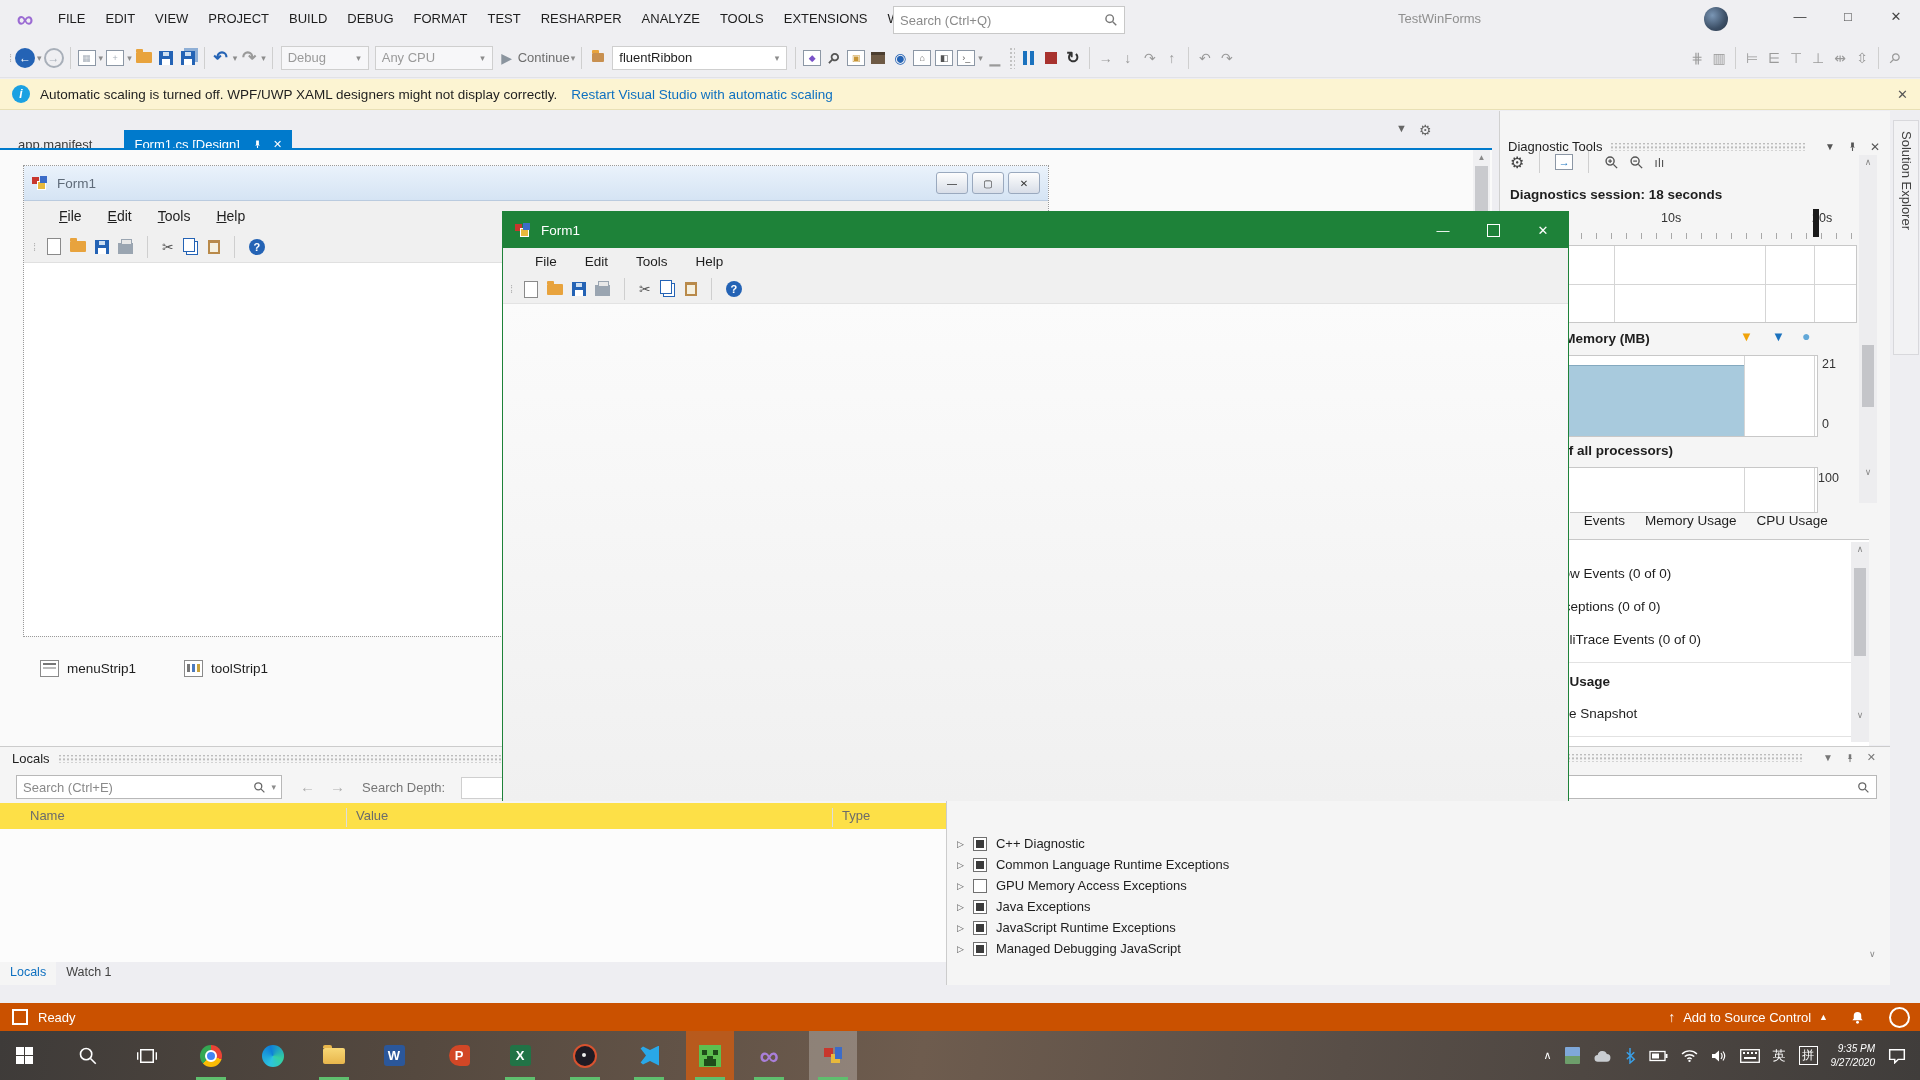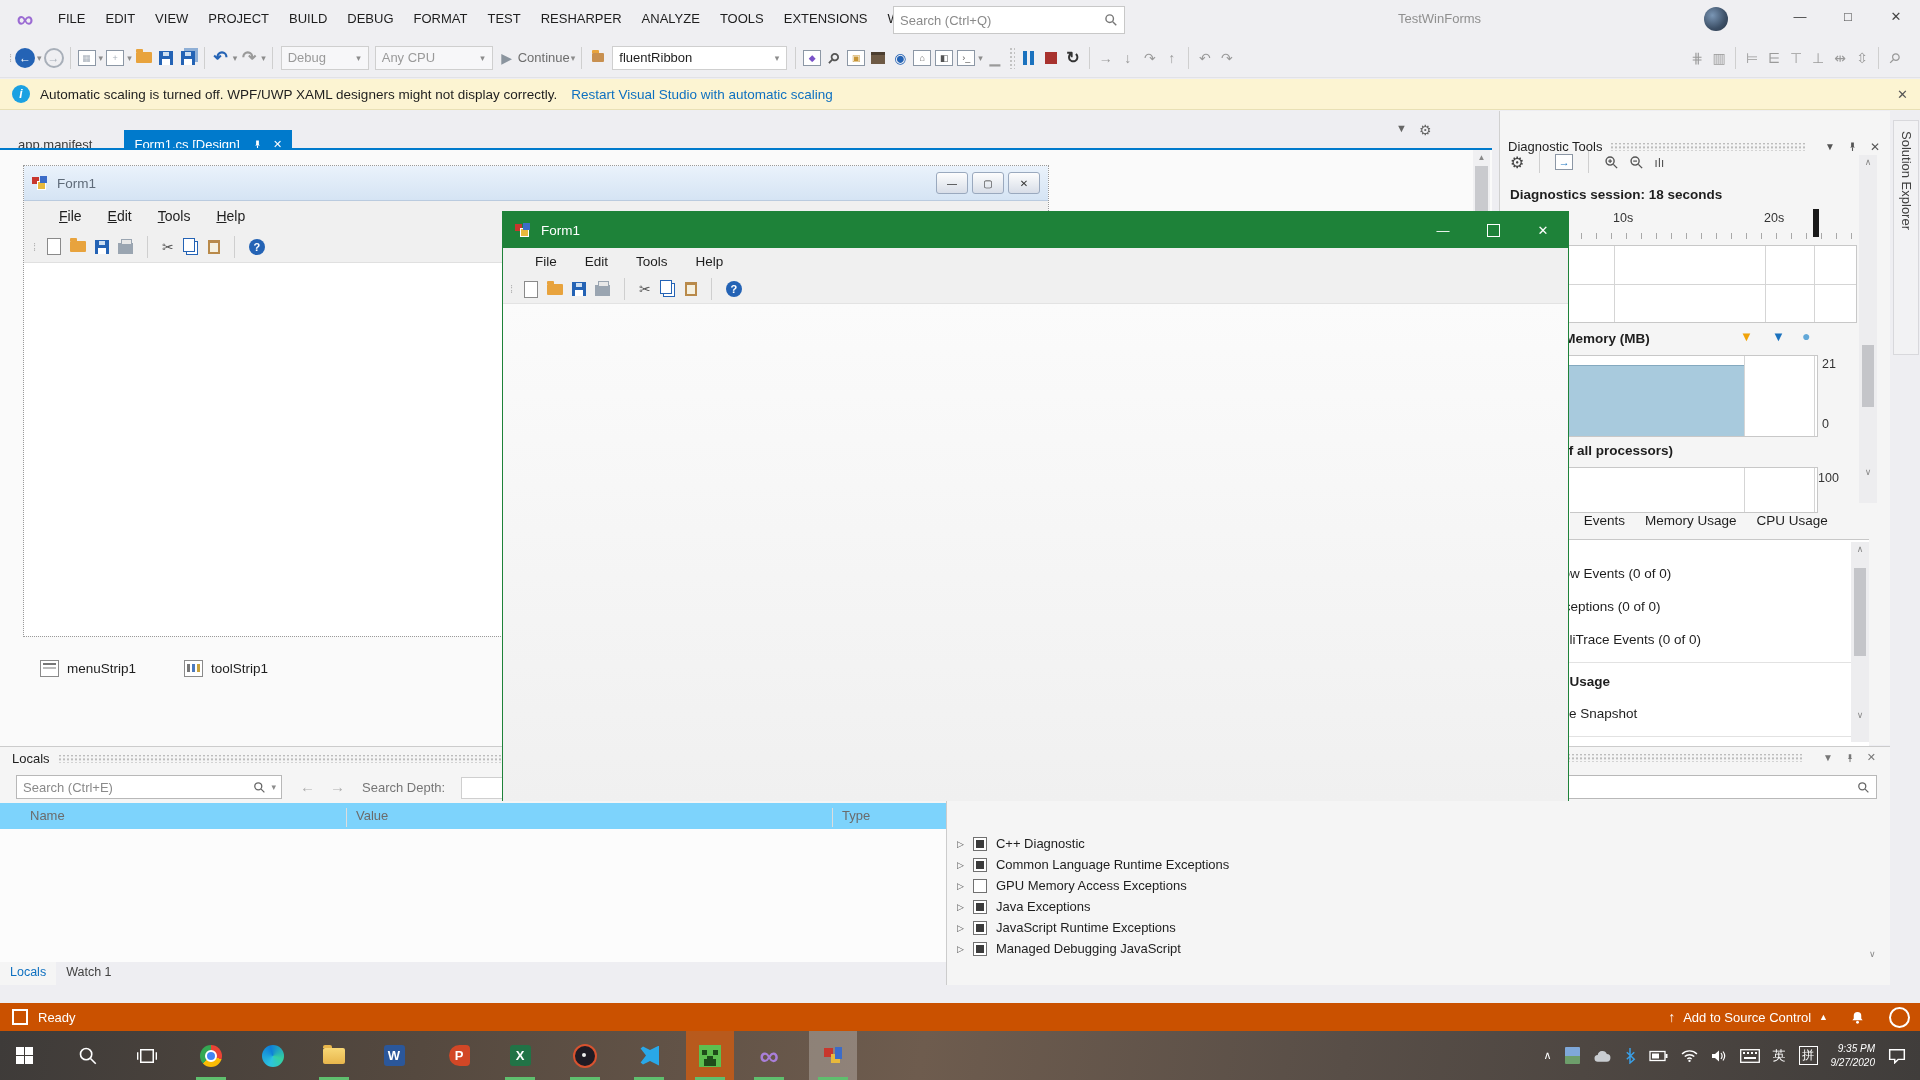--- a/index.html
+++ b/index.html
@@ -110,21 +110,21 @@
   #rw-client{height:497px;background:linear-gradient(#FBFBFB,#F0F0F0);}
 
   
   #diag{left:1499px;top:111px;width:391px;height:634px;background:#F5F5F5;border-left:1px solid #D0D0D0;box-sizing:border-box;z-index:5;}
   #diag .hdr{position:absolute;left:8px;top:12px;right:10px;display:flex;align-items:center;font-size:13px;margin-top:16px;}
   #diag .hdr .ctl{color:#555;font-size:10px;margin-left:12px;}
   #diag-toolbar{position:absolute;left:10px;top:40px;display:flex;align-items:center;gap:10px;color:#444;}
   #diag-session{position:absolute;left:10px;top:76px;font-weight:bold;font-size:13.5px;}
   #diag-ruler{position:absolute;left:6px;top:98px;width:350px;height:30px;}
   #diag-ruler .tick-strip{position:absolute;left:0;right:0;bottom:0;height:6px;background-image:repeating-linear-gradient(90deg,#A8A8A8 0 1px,transparent 1px 15px);}
-  #diag-ruler .lbl{position:absolute;top:2px;font-size:12.5px;color:#333;}
+  #diag-ruler .lbl{position:absolute;top:2px;font-size:12.5px;color:#333;margin-left:48px;}
   #diag-cursor{position:absolute;left:307px;top:0;width:6px;height:28px;background:#1A1A1A;}
   .chartbox{position:absolute;background:#fff;border:1px solid #C8C8C8;}
   .vline{position:absolute;top:0;bottom:0;width:1px;background:#D5D5D5;}
   .hline{position:absolute;left:0;right:0;height:1px;background:#D5D5D5;}
   .sect-lbl{position:absolute;font-weight:bold;font-size:13.5px;}
   .axis-lbl{position:absolute;font-size:12.5px;color:#333;}
   #mem-fill{position:absolute;left:0;top:9px;bottom:0;width:237px;background:#A8CADD;border-top:1px solid #84A9BF;}
   .mini-scroll{position:absolute;width:18px;background:#EDEDEF;}
   .mini-scroll .arr{position:absolute;left:0;width:18px;text-align:center;color:#888;font-size:9px;}
   .mini-scroll .thumb{position:absolute;left:3px;width:12px;background:#C4C5C9;}
@@ -136,21 +136,21 @@
 
   #se-vtab{left:1893px;top:120px;width:26px;height:235px;background:#F2F2F4;border:1px solid #D8D8DC;writing-mode:vertical-rl;display:flex;align-items:center;justify-content:flex-start;padding-top:10px;font-size:13px;color:#414141;box-sizing:border-box;}
 
   
   .panel{position:absolute;top:746px;height:239px;background:#F5F5F5;border-top:1px solid #CCC;box-sizing:border-box;z-index:4;}
   .panel .hdr{position:absolute;left:12px;right:14px;top:4px;display:flex;align-items:center;font-size:13px;}
   .panel .hdr .ctl{color:#777;font-size:10px;margin-left:12px;}
   .searchbox{position:absolute;height:24px;background:#fff;border:1px solid #B8B8B8;display:flex;align-items:center;box-sizing:border-box;}
   .searchbox input{flex:1;border:0;outline:0;background:transparent;font:13px "Liberation Sans",sans-serif;color:#444;padding:0 6px;min-width:0;}
   .searchbox input::placeholder{color:#8A8A8A;}
-  .colhdr{position:absolute;left:0;right:0;top:56px;height:26px;background:#7dd3fc;border-bottom:1px solid #E0E0E0;font-size:13px;color:#6B6B6B;text-decoration:underline;}
+  .colhdr{position:absolute;left:0;right:0;top:56px;height:26px;background:#fde047;border-bottom:1px solid #E0E0E0;font-size:13px;color:#6B6B6B;text-decoration:underline;}
   .colhdr span{position:absolute;top:5px;}
   .colsep{position:absolute;top:2px;bottom:2px;width:1px;background:#DDD;}
   .bottom-tabs{position:absolute;left:0;right:0;bottom:0;height:23px;background:#EEEEF2;display:flex;font-size:12.5px;}
   .btab{padding:3px 10px;color:#424242;}
   .btab.active{background:#F5F5F5;color:#0E70C0;}
   .exrow{position:absolute;left:10px;display:flex;align-items:center;gap:9px;height:21px;font-size:13px;}
   .tri{color:#555;font-size:9px;}
   .cb{width:14px;height:14px;border:1px solid #707070;background:#fff;box-sizing:border-box;}
   .cb.checked::after{content:"";display:block;width:8px;height:8px;margin:2px;background:#3B3B3B;}
 

